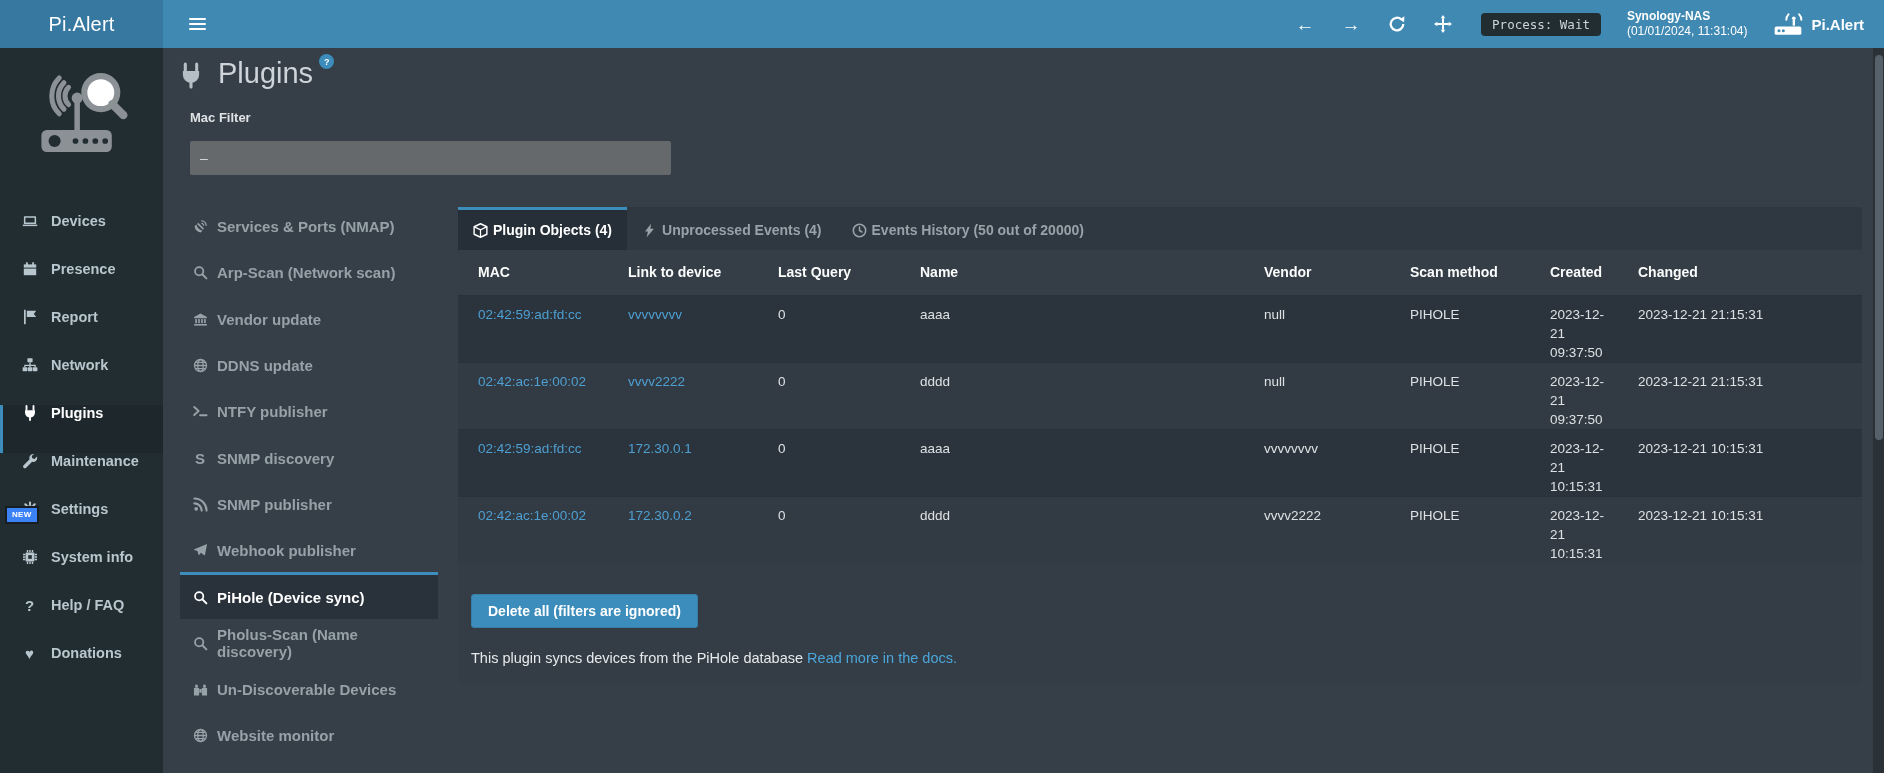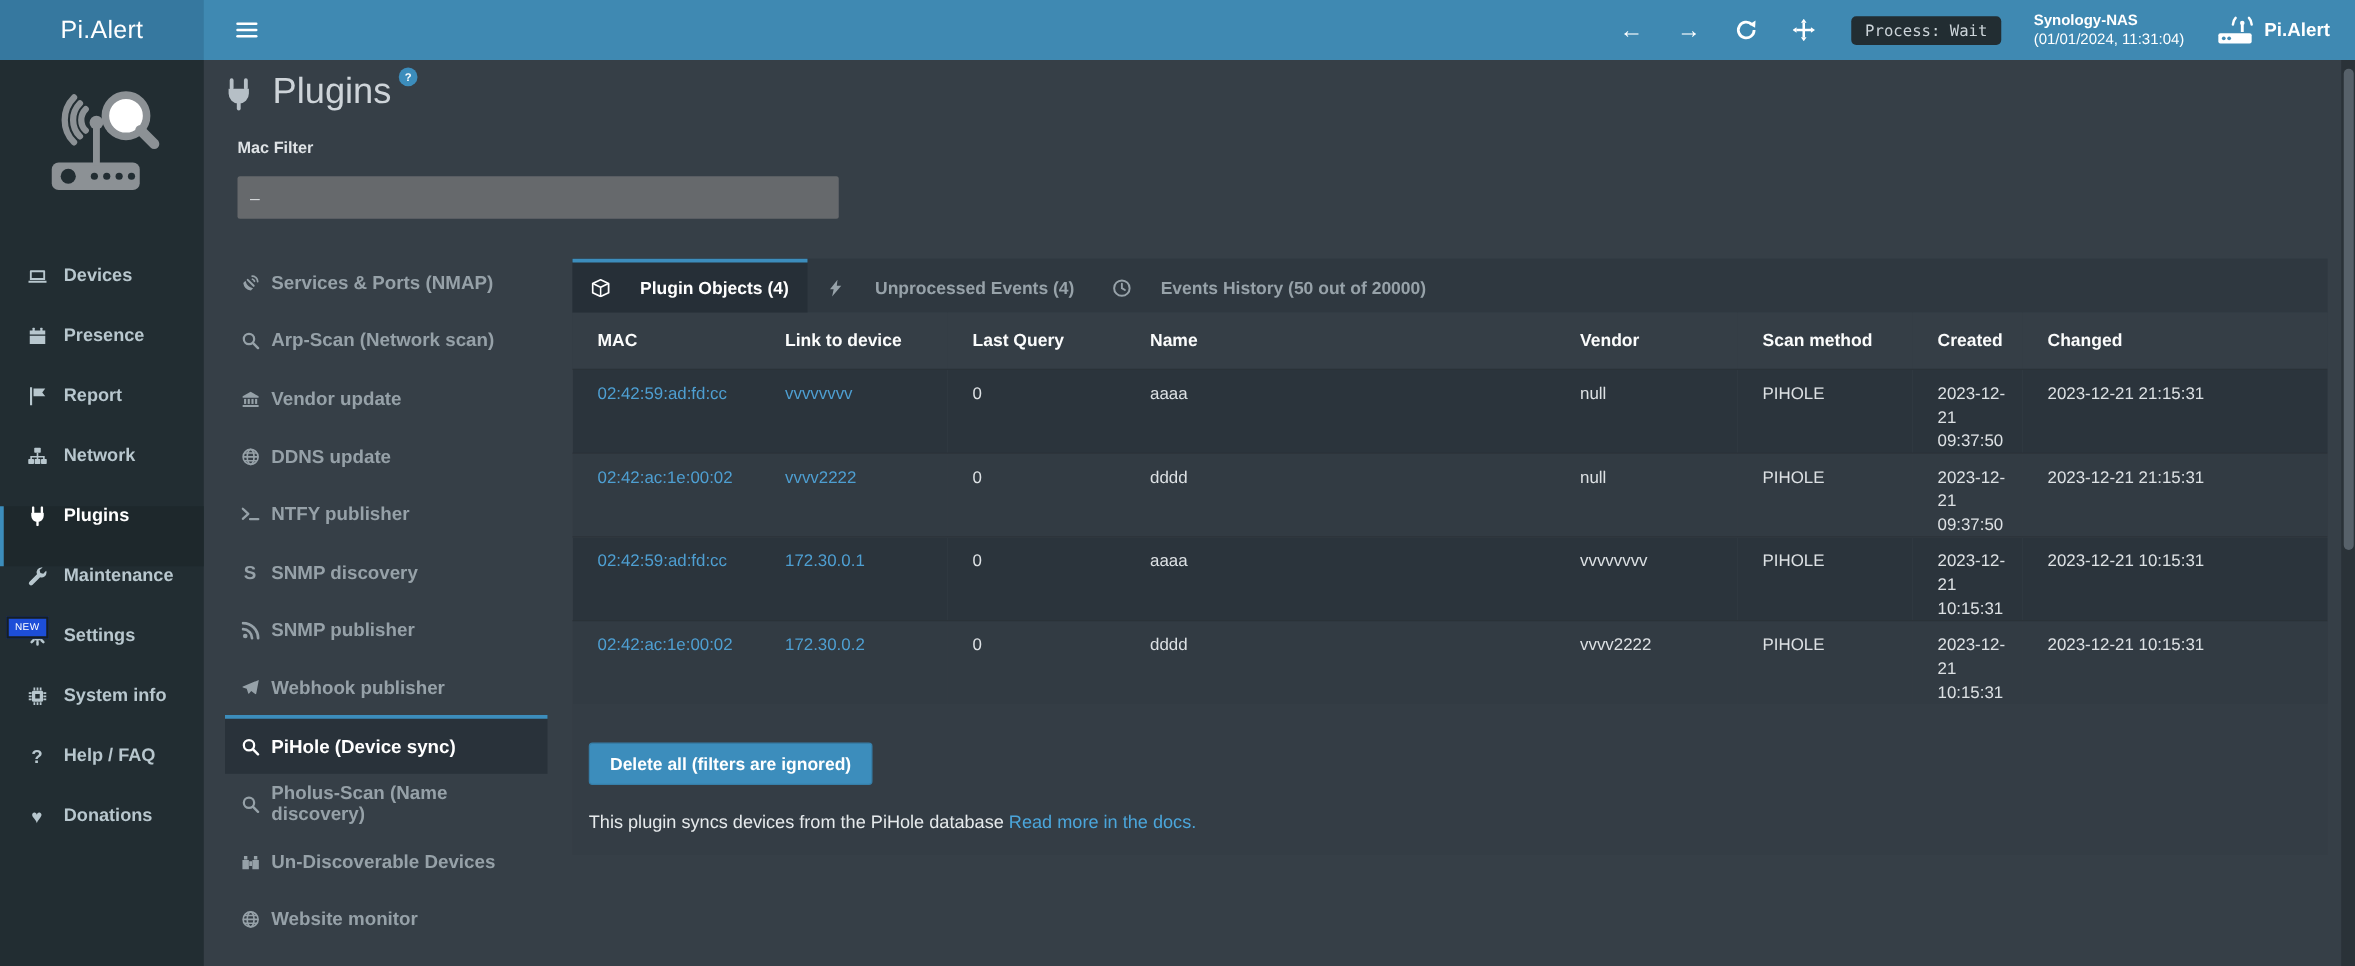--- a/index.html
+++ b/index.html
@@ -47,22 +47,22 @@
   .side-item {
     display:flex; height:48px; padding-left:21px; gap:13px;
     color:#b8c7ce; font-size:14.5px; font-weight:600; cursor:pointer;
   }
   .side-item .ic { width:17px; height:16px; flex:0 0 17px; display:flex; align-items:center; justify-content:center; }
   .side-item .ic svg { width:16px; height:16px; }
   .side-item.active { background:#1e282c; color:#fff; border-left:3px solid #3c8dbc; padding-left:18px; }
   .q-glyph { font-size:15px; font-weight:700; line-height:1; }
   .heart-glyph { font-size:15px; line-height:1; }
   .new-badge {
-    position:absolute; left:5px; top:445px; z-index:15;
-    background:#1d4ed8; color:#fff; font-size:8px; font-weight:400;
+    position:absolute; left:5px; top:458px; z-index:15;
+    background:#3b82f6; color:#fff; font-size:8px; font-weight:700;
     padding:3px 5px; border:2px solid #161e22; letter-spacing:.3px; line-height:1;
   }
 
   
   .content { position:absolute; left:163px; top:48px; right:0; bottom:0; }
   .page-title { position:absolute; left:15px; top:8px; display:flex; align-items:flex-start; gap:14px; color:#ced4d9; }
   .page-title .plug-ic { width:26px; height:27px; color:#b6bfc6; margin-top:6px; }
   .page-title h1 { font-size:29px; font-weight:400; line-height:34px; }
   .help-badge {
     width:15px; height:15px; border-radius:50%; background:#3c8dbc; color:#fff;
@@ -85,21 +85,21 @@
   }
   .pn-item .ic { width:16px; height:16px; flex:0 0 16px; display:flex; align-items:center; justify-content:center; }
   .pn-item .ic svg { width:15px; height:15px; }
   .pn-item.active { background:#29323a; border-top-color:#3c8dbc; color:#fff; }
   .s-glyph { font-size:15px; font-weight:600; line-height:1; }
 
   
   .panel { position:absolute; left:295px; top:159px; width:1404px; background:#343d45; padding-bottom:18px; }
   .tabs { height:43px; background:#2f3840; display:flex; }
   .tab {
-    display:flex; align-items:center; gap:24px; padding:0 15px;
+    display:flex; align-items:center; gap:5px; padding:0 15px;
     border-top:3px solid transparent; color:#97a2a9; font-size:14px; font-weight:600; cursor:pointer;
   }
   .tab .ic { width:15px; height:15px; }
   .tab.active { background:#262f37; border-top-color:#3c8dbc; color:#fff; }
 
   table.objects { width:100%; border-collapse:collapse; table-layout:fixed; }
   table.objects th {
     height:45px; text-align:left; padding:0 4px 0 20px; font-size:14px; font-weight:700;
     color:#fbfcfc; background:#353e46; vertical-align:middle;
   }

